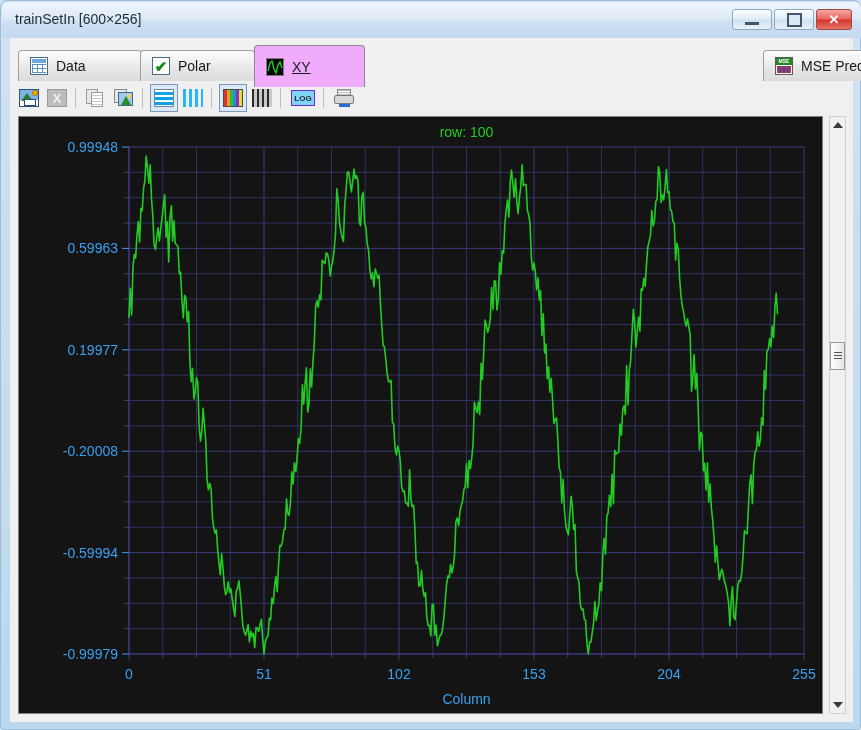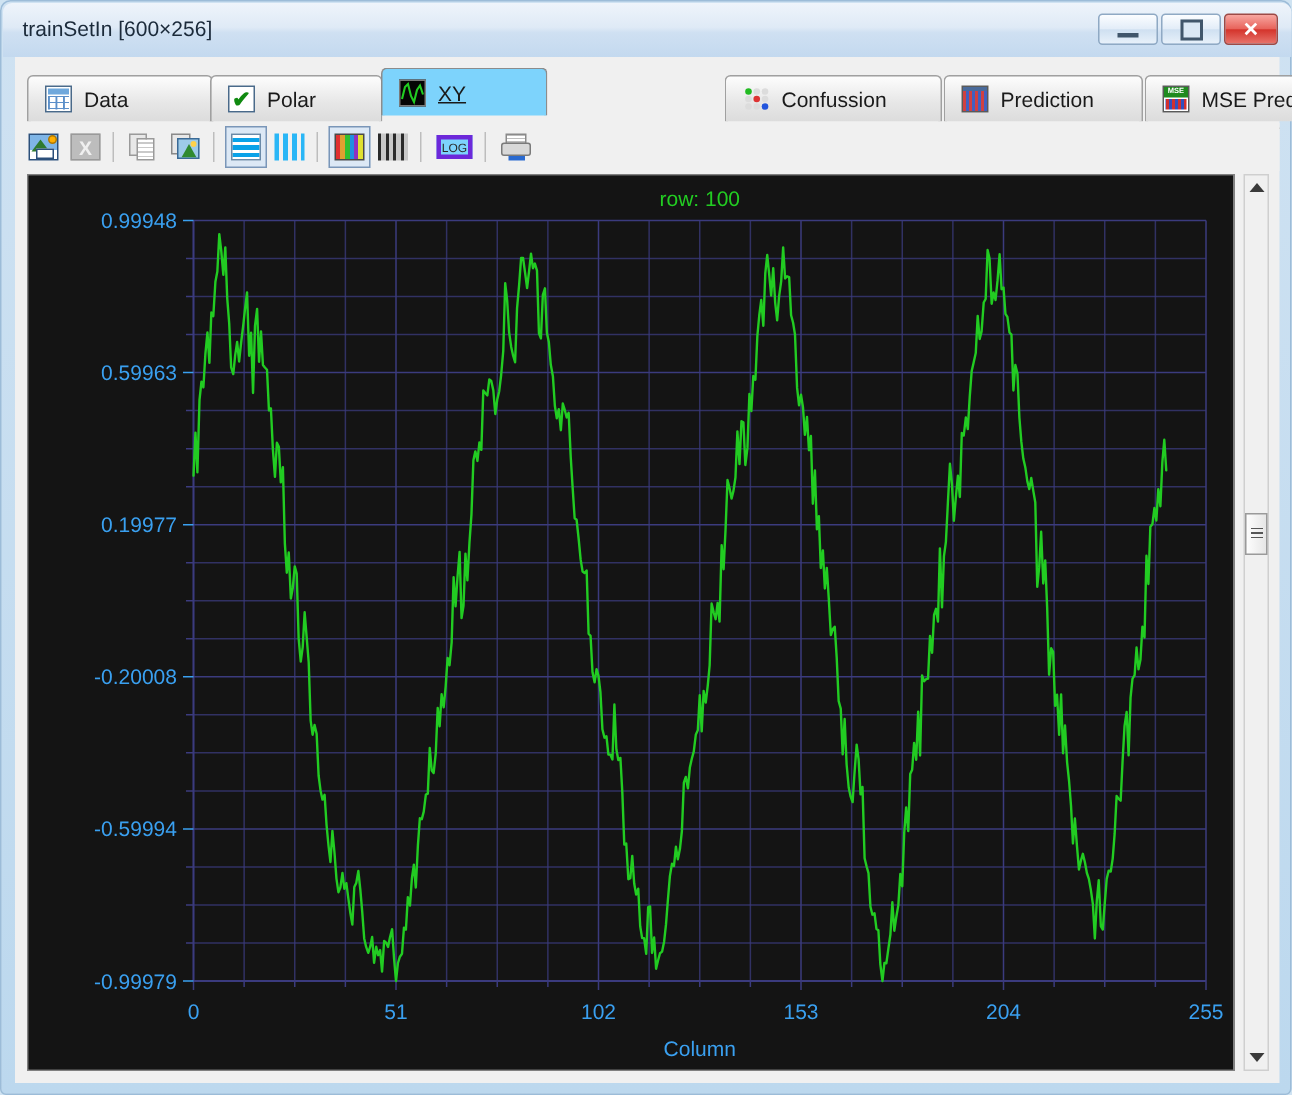--- a/index.html
+++ b/index.html
@@ -69,22 +69,22 @@
     padding:0 11px;
     gap:8px;
     background:linear-gradient(#fdfdfd,#e6e6e6 60%,#dcdcdc);
     border:1px solid #a0a0a0;
     border-bottom:none;
     border-radius:4px 4px 0 0;
     font-size:14px;color:#1a1a1a;
     cursor:default;white-space:nowrap;
   }
   .tab.active{
-    top:1px;height:32px;
-    background:#7dd3fc;
+    top:1px;height:42px;
+    background:#f0abfc;
     border-color:#8c8c8c;
     z-index:5;
     box-shadow:0 0 0 0 #fff;
     text-decoration:underline;
   }
   .tab .tlabel{line-height:1;}
   .ticon{width:18px;height:18px;flex:0 0 18px;position:relative;}
 
   
   .ic-grid{background:#fff;border:1px solid #4a6a8a;box-sizing:border-box;}
@@ -154,23 +154,23 @@
      background-image:repeating-linear-gradient(to bottom,#0aa2e8 0 3px,#fff 3px 5px);
      background-position:0 2px;background-repeat:no-repeat;background-size:100% 14px;}
   
   .i-vlines{background:repeating-linear-gradient(to right,#29b6f6 0 3px,#f0f0f0 3px 6px);}
   
   .i-cbars{background:linear-gradient(to right,#e03030 0 16%,#e0a030 16% 33%,#30c030 33% 50%,#2090e0 50% 66%,#9030c0 66% 83%,#e0e030 83% 100%);
      border:1px solid #4a4a4a;box-sizing:border-box;}
   
   .i-gbars{background:repeating-linear-gradient(to right,#2a2a2a 0 2px,#c8c8c8 2px 5px);}
   
-  .i-log{width:24px;height:16px;border:3px solid #6d28d9;background:#7dd3fc;box-sizing:border-box;
+  .i-log{width:24px;height:16px;border:1px solid #6d28d9;background:#7dd3fc;box-sizing:border-box;
      display:flex;align-items:center;justify-content:center;
-     font-size:8px;font-weight:normal;color:#2a2a2a;letter-spacing:0;}
+     font-size:8px;font-weight:bold;color:#2a2a2a;letter-spacing:0;}
   
   .i-print{position:relative;}
   .i-print .top{position:absolute;left:3px;top:0;width:14px;height:7px;background:#f2f2f2;border:1px solid #8a8a8a;box-sizing:border-box;
      background-image:repeating-linear-gradient(to bottom,#bdbdbd 0 1px,#fff 1px 2px);}
   .i-print .body{position:absolute;left:0;top:6px;width:20px;height:9px;background:#d8d8d8;border:1px solid #7a7a7a;box-sizing:border-box;border-radius:2px;}
   .i-print .out{position:absolute;left:5px;bottom:0;width:11px;height:3px;background:#2a6ad0;}
 
   
   #plotpanel{
     position:absolute;left:8px;top:78px;width:805px;height:598px;
@@ -243,41 +243,21 @@
       <div class="tab active" style="left:244px;width:111px;">
         <span class="ticon ic-xy">
           <svg width="16" height="16" viewBox="0 0 16 16">
             <polyline points="1,12 3,4 5,2 7,10 9,14 11,6 13,3 15,9" fill="none" stroke="#22cc22" stroke-width="1.4"></polyline>
           </svg>
         </span>
         <span class="tlabel">XY</span>
       </div>
 
 
-      <div class="tab" style="left:473px;width:145px;">
-        <span class="ticon ic-conf">
-          <svg width="18" height="18" viewBox="0 0 18 18">
-            <circle cx="4" cy="4" r="2.2" fill="#22bb22"></circle>
-              <circle cx="9.5" cy="4" r="2.2" fill="#dcdcdc"></circle>
-              <circle cx="15" cy="4" r="2.2" fill="#dcdcdc"></circle>
-            <circle cx="4" cy="9" r="2.2" fill="#dcdcdc"></circle>
-              <circle cx="9.5" cy="9" r="2.2" fill="#dd3333"></circle>
-              <circle cx="15" cy="9" r="2.2" fill="#dcdcdc"></circle>
-            <circle cx="4" cy="14" r="2.2" fill="#dcdcdc"></circle>
-              <circle cx="9.5" cy="14" r="2.2" fill="#dcdcdc"></circle>
-              <circle cx="15" cy="14" r="2.2" fill="#2255dd"></circle>
-          </svg>
-        </span>
-        <span class="tlabel">Confussion</span>
-      </div>
-
-      <div class="tab" style="left:619px;width:133px;">
-        <span class="ticon ic-pred"></span>
-        <span class="tlabel">Prediction</span>
-      </div>
+
 
       <div class="tab" style="left:753px;width:120px;">
         <span class="ticon ic-mse">
           <span class="mtop">MSE</span>
             <span class="mbody"></span>
         </span>
         <span class="tlabel">MSE Pred</span>
       </div>
 
       <div id="tabstrip-line"></div>

